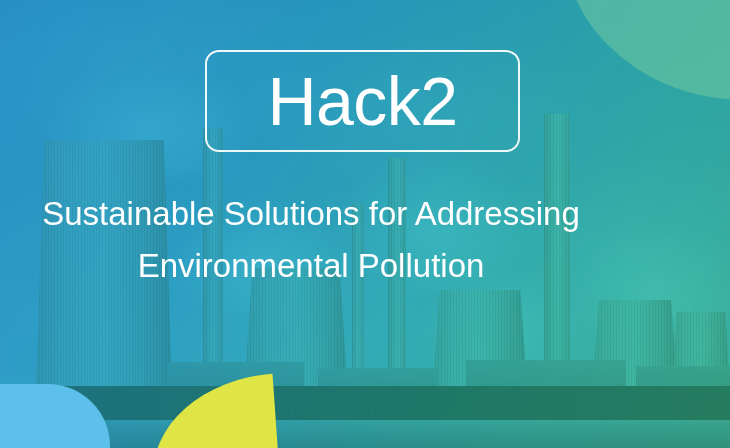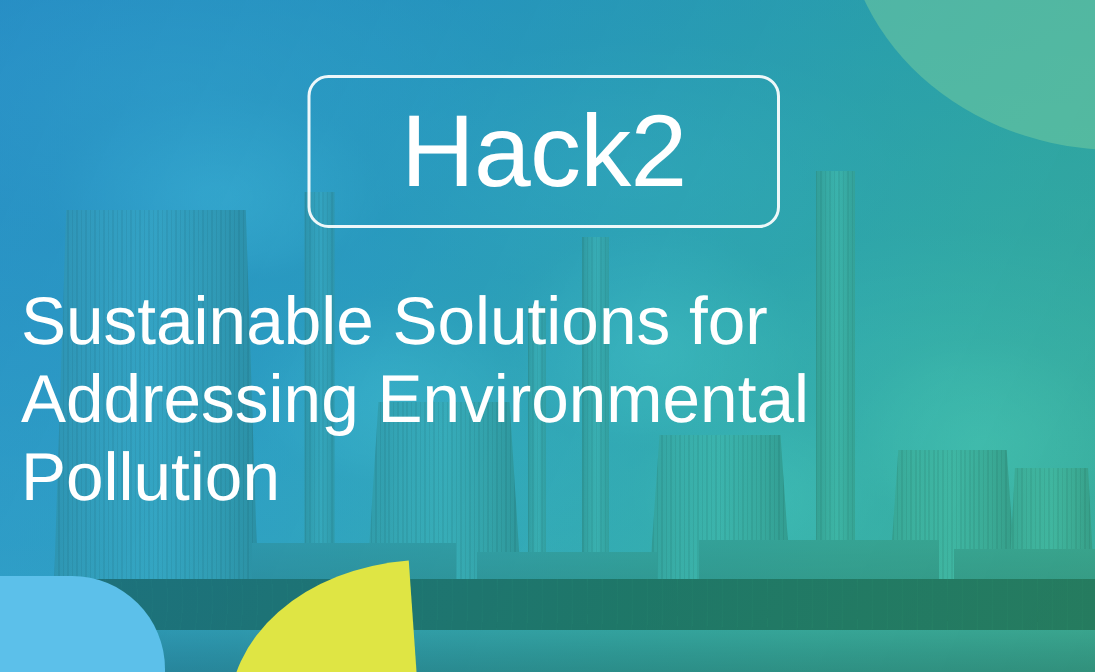--- a/index.html
+++ b/index.html
@@ -9,20 +9,21 @@
   }
   body {
     font-family: "Liberation Sans", sans-serif;
   }
   #banner {
     position: relative;
     width: 730px;
     height: 448px;
     overflow: hidden;
     background: #737373;
+    text-align: center;
   }
 
   
   .photo {
     position: absolute;
     inset: 0;
     overflow: hidden;
   }
   
   .sky {
@@ -147,24 +148,24 @@
   .title-text {
     font-size: 68px;
     line-height: 1;
     font-weight: 400;
     color: #ffffff;
     letter-spacing: -0.5px;
     white-space: nowrap;
   }
   .subtitle {
     position: absolute;
-    left: 14px;
+    left: 31px;
     top: 188px;
     width: 560px;
-    font-size: 45px;
+    font-size: 33px;
     line-height: 52px;
     font-weight: 400;
     color: #ffffff;
     letter-spacing: 0px;
   }
 </style>
 </head>
 <body>
 
 <div id="banner">

